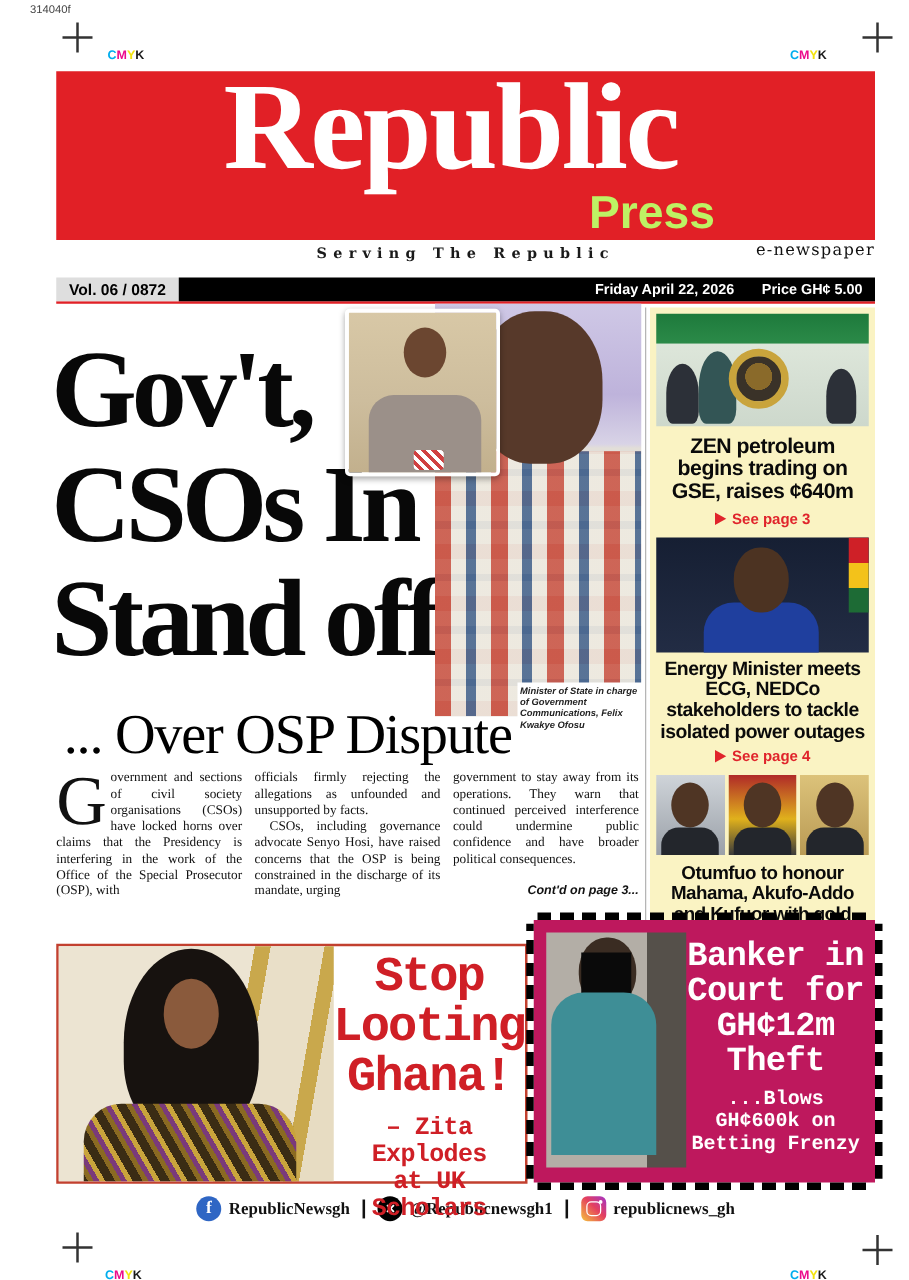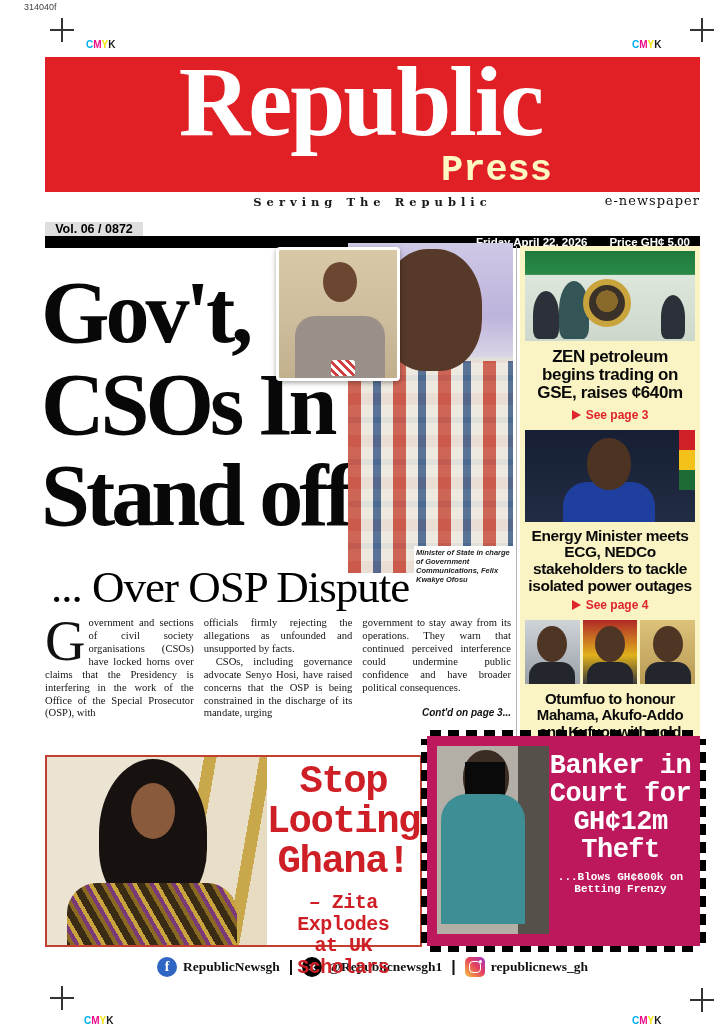--- a/index.html
+++ b/index.html
@@ -14,29 +14,29 @@
   .cmyk { position:absolute; font-size:10px; font-weight:bold; letter-spacing:0;margin-top:19px; }
   .cmyk .c { color:#00adee; } .cmyk .m { color:#ec0c8c; } .cmyk .y { color:#f2e30e; } .cmyk .k { color:#1a1a1a; }
 
   
   .content { position:absolute; left:45px; top:57px; width:655px; }
 
   
   .masthead { position:relative; height:135px; background:#e12026; }
   .masthead-title { position:absolute; left:0; right:24px; top:-12px; text-align:center;
     font-family:"Liberation Serif", serif; font-weight:bold; font-size:99px; color:#fff; letter-spacing:-2px; }
-  .masthead-press { position:absolute; right:148px; bottom:1px;
-    font-family:Liberation Mono, monospace; font-weight:bold; font-size:37px; color:#fef9c3; }
+  .masthead-press { position:absolute; right:128px; bottom:1px;
+    font-family:Liberation Sans, sans-serif; font-weight:bold; font-size:37px; color:#bef264; }
 
   .tagline-row { position:relative; height:30px; }
   .tagline { text-align:center; padding-top:3px; font-family:"DejaVu Serif", serif; font-weight:bold;
     font-size:11.5px; letter-spacing:5px; color:#1a1a1a; }
   .enews { position:absolute; right:0; top:1px; font-family:"DejaVu Serif", serif; font-size:13px; letter-spacing:1px; color:#111; }
 
-  .info-bar { display:flex; height:21px; border-bottom:2.5px solid #e12026;flex-direction:column; }
+  .info-bar { display:flex; height:21px; border-bottom:2.5px solid #e12026; }
   .vol-box { width:98px; background:#dedede; font-weight:bold; font-size:12.5px;
     display:flex; align-items:center; justify-content:center; color:#000; }
   .bar-black { flex:1; background:#000; display:flex; align-items:center; justify-content:flex-end;
     gap:22px; padding-right:10px; color:#fff; font-weight:bold; font-size:11.5px; }
 
   
   .main-section { position:relative; height:500px; }
   .divider-v { position:absolute; left:471px; top:3px; width:1px; height:492px; background:#b5b5b5; }
 
   .headline { position:absolute; left:-4px; top:24px; font-family:"Liberation Serif", serif;
@@ -123,21 +123,21 @@
     background:repeating-linear-gradient(0deg,#000 0 11px,transparent 11px 18px); }
   .teeth-left { left:-6px; } .teeth-right { right:-6px; }
   .stamp-inner { display:flex; height:100%; }
   .banker-photo { position:relative; width:112px; height:100%; overflow:hidden;
     background:linear-gradient(90deg,#b3aea6 0 72%,#55504a 72% 100%); }
   .banker-head { position:absolute; left:26px; top:4px; width:46px; height:56px; border-radius:48%; background:#3a2c22; }
   .banker-censor { position:absolute; left:28px; top:16px; width:40px; height:34px; background:#0a0a0a; }
   .banker-torso { position:absolute; left:4px; top:48px; width:84px; height:130px; border-radius:26px 26px 0 0; background:#3e8e96; }
   .banker-text { flex:1; color:#fff; text-align:center; padding-top:6px; }
   .banker-headline { font-weight:bold; font-size:27px; line-height:1.04; letter-spacing:-0.5px; }
-  .banker-sub { font-weight:bold; font-size:11px; line-height:1.1; margin-top:7px; }
+  .banker-sub { font-weight:bold; font-size:16px; line-height:1.1; margin-top:7px; }
 
   
   .footer-social { margin-top:9px; display:flex; align-items:center; justify-content:center; gap:9px; }
   .social-item { display:flex; align-items:center; gap:6px; cursor:pointer; }
   .social-label { font-family:"Liberation Serif", serif; font-weight:bold; font-size:13.5px; color:#111; }
   .sep { font-weight:bold; font-size:16px; color:#111; }
   .icon-fb { width:20px; height:20px; border-radius:50%; background:#2f66c4; color:#fff;
     font-family:"Liberation Serif", serif; font-weight:bold; font-size:14px;
     display:flex; align-items:center; justify-content:center; }
   .icon-x { width:20px; height:20px; border-radius:50%; background:#000; color:#fff;

